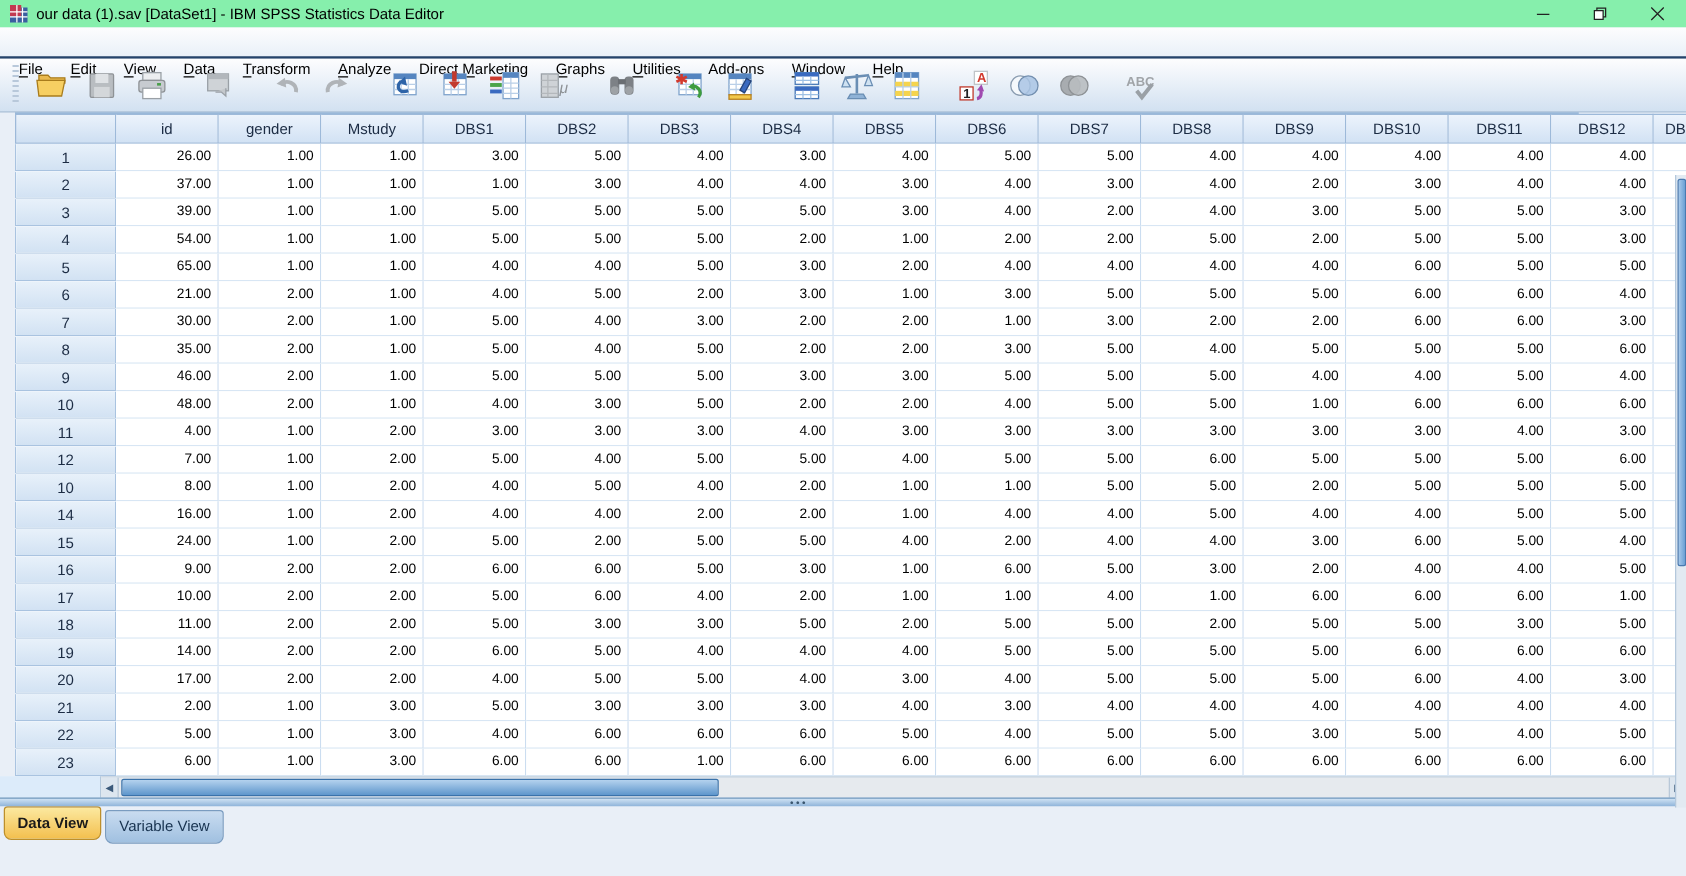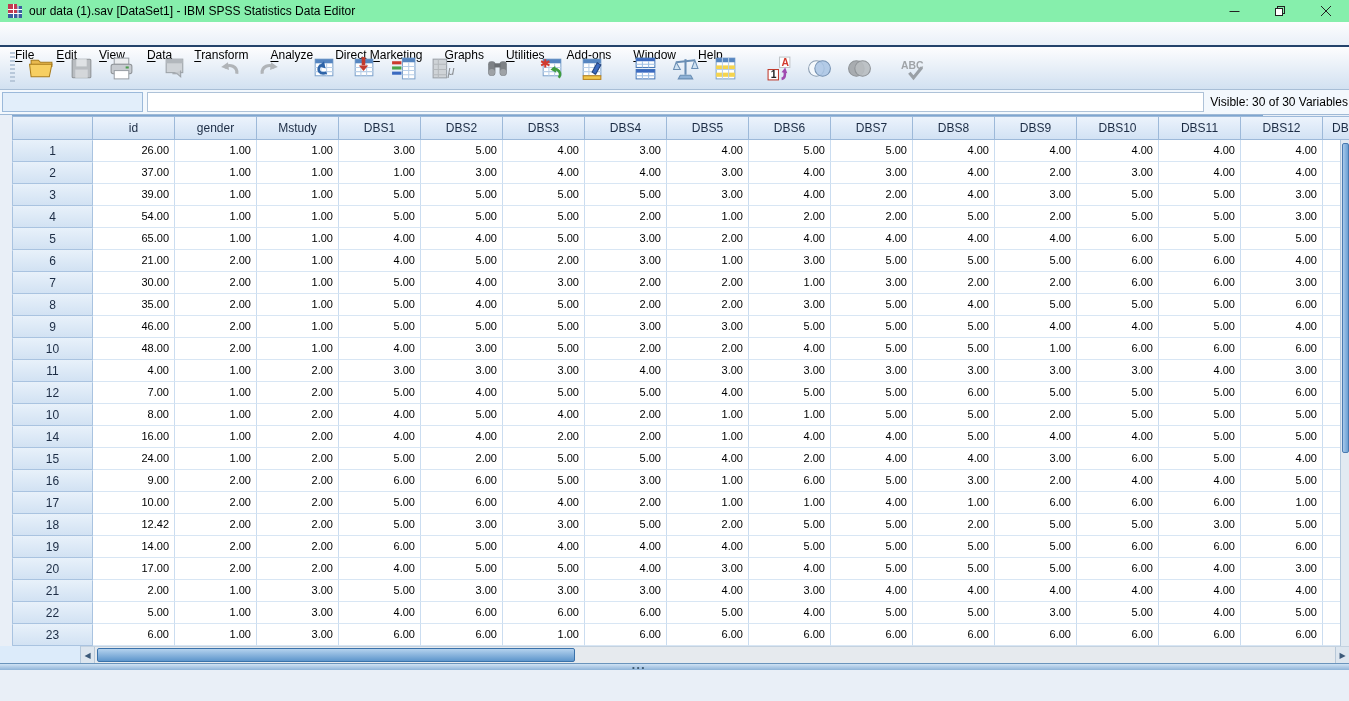--- a/index.html
+++ b/index.html
@@ -324,25 +324,20 @@
       <div class="tool-btn group-start">
         <span style="display: flex;">
           <svg viewBox="0 0 26 26">
             <text x="1" y="13" font-size="10" font-weight="bold" fill="#a0a4a8">ABC</text>
             <path d="M9 17l4 5 8-10" fill="none" stroke="#9aa0a6" stroke-width="3"></path>
           </svg>
         </span>
       </div>
     </div>
 
-  <div class="formula-row">
-    <div class="cell-indicator"></div>
-    <div class="cell-editor"></div>
-    <div class="visible-label">Visible: 30 of 30 Variables</div>
-  </div>
 
   <div class="grid">
     <div class="header-row">
       <div class="corner-cell"></div>
     <div class="col-header">id</div>
         <div class="col-header">gender</div>
         <div class="col-header">Mstudy</div>
         <div class="col-header">DBS1</div>
         <div class="col-header">DBS2</div>
         <div class="col-header">DBS3</div>
@@ -676,21 +671,21 @@
           <div class="cell">4.00</div>
           <div class="cell">1.00</div>
           <div class="cell">6.00</div>
           <div class="cell">6.00</div>
           <div class="cell">6.00</div>
           <div class="cell">1.00</div>
           <div class="cell filler"></div>
         </div>
         <div class="data-row">
           <div class="row-header">18</div>
-          <div class="cell">12.42</div>
+          <div class="cell">11.00</div>
           <div class="cell">2.00</div>
           <div class="cell">2.00</div>
           <div class="cell">5.00</div>
           <div class="cell">3.00</div>
           <div class="cell">3.00</div>
           <div class="cell">5.00</div>
           <div class="cell">2.00</div>
           <div class="cell">5.00</div>
           <div class="cell">5.00</div>
           <div class="cell">2.00</div>
@@ -804,18 +799,22 @@
       <div class="hs-arrow left">◀</div>
       <div class="hthumb"></div>
       <div class="hs-arrow right">▶</div>
     </div>
   </div>
 
   <div class="splitter">
     <div class="splitter-dots">•••</div>
   </div>
 
+  <div class="tabs-row">
+    <div class="tab active">Data View</div>
+    <div class="tab inactive">Variable View</div>
+  </div>
 
   <div class="vscroll">
     <div class="vthumb"></div>
   </div>
 
 </div>
 
 </body></html>

